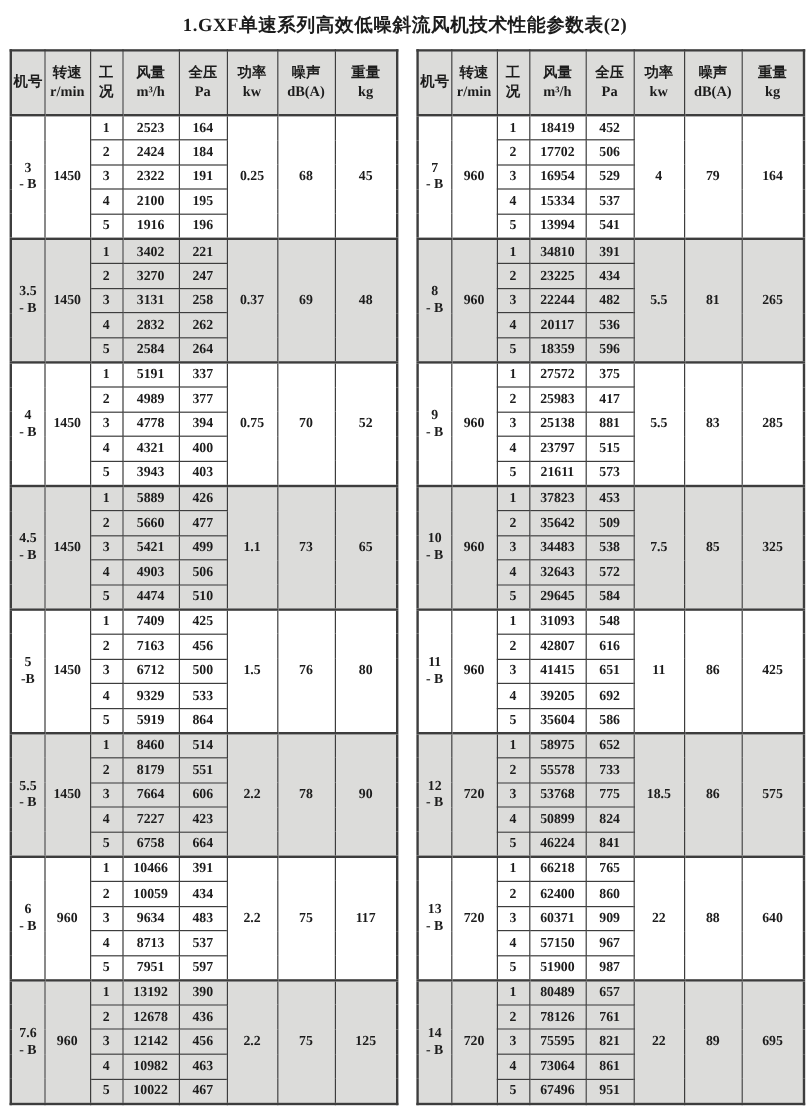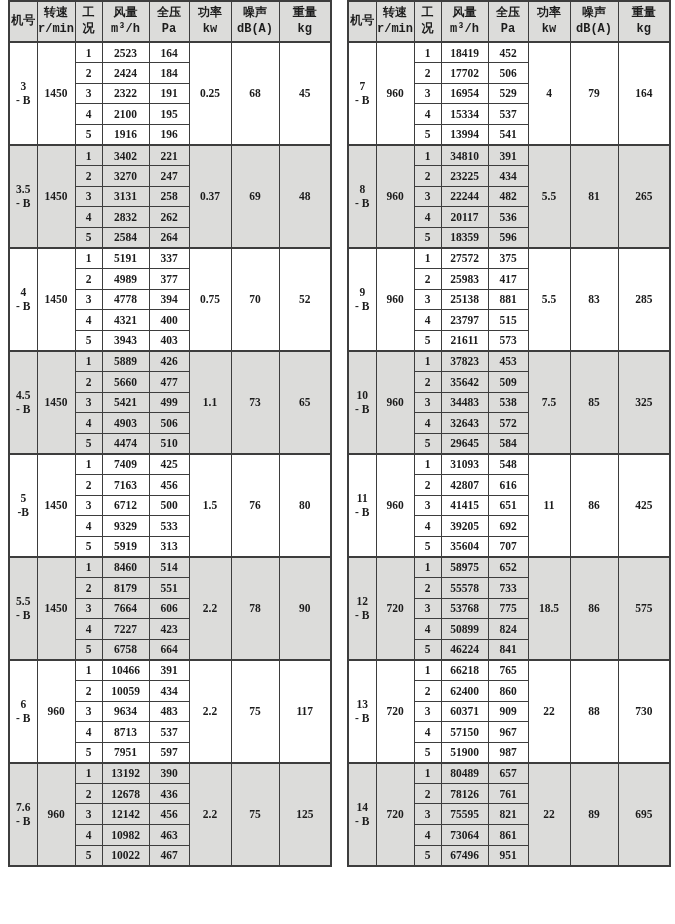--- a/index.html
+++ b/index.html
@@ -34,22 +34,21 @@
   table.spec th, table.spec td {
     border: 1px solid #3d3d3d;
     text-align: center;
     vertical-align: middle;
     padding: 0;
     font-weight: bold;
     overflow: hidden;
     white-space: nowrap;
   }
   table.spec thead tr {
-    height: 41px;
-    font-family: Liberation Mono, monospace;
+    height: 54px;
   }
   table.spec thead th {
     font-size: 12px;
     background: #dcdcda;
     line-height: 1.3;
   }
   table.spec tbody tr {
     height: 20.6px;
   }
   table.spec tbody td {
@@ -62,20 +61,21 @@
     border-top: 2px solid #3d3d3d;
   }
   td.model-cell div {
     line-height: 1.25;
   }
 </style>
 </head>
 <body>
 
 <div class="page">
+  <h1 class="title">1.GXF单速系列高效低噪斜流风机技术性能参数表(2)</h1>
   <div class="tables">
     <table class="spec">
         <colgroup>
           <col style="width: 28px;">
           <col style="width: 38px;">
           <col style="width: 27px;">
           <col style="width: 47px;">
           <col style="width: 40px;">
           <col style="width: 42px;">
           <col style="width: 48px;">
@@ -273,21 +273,21 @@
             <td>500</td>
           </tr>
           <tr>
             <td>4</td>
             <td>9329</td>
             <td>533</td>
           </tr>
           <tr>
             <td>5</td>
             <td>5919</td>
-            <td>313</td>
+            <td>864</td>
           </tr>
           <tr class="shaded block-start">
             <td class="model-cell" rowspan="5">
               <div>5.5</div>
               <div>- B</div>
             </td>
             <td rowspan="5">1450</td>
             <td>1</td>
             <td>8460</td>
             <td>514</td>
@@ -586,21 +586,21 @@
             <td>651</td>
           </tr>
           <tr>
             <td>4</td>
             <td>39205</td>
             <td>692</td>
           </tr>
           <tr>
             <td>5</td>
             <td>35604</td>
-            <td>707</td>
+            <td>586</td>
           </tr>
           <tr class="shaded block-start">
             <td class="model-cell" rowspan="5">
               <div>12</div>
               <div>- B</div>
             </td>
             <td rowspan="5">720</td>
             <td>1</td>
             <td>58975</td>
             <td>652</td>
@@ -632,21 +632,21 @@
             <td class="model-cell" rowspan="5">
               <div>13</div>
               <div>- B</div>
             </td>
             <td rowspan="5">720</td>
             <td>1</td>
             <td>66218</td>
             <td>765</td>
             <td rowspan="5">22</td>
             <td rowspan="5">88</td>
-            <td rowspan="5">730</td>
+            <td rowspan="5">640</td>
           </tr>
           <tr>
             <td>2</td>
             <td>62400</td>
             <td>860</td>
           </tr>
           <tr>
             <td>3</td>
             <td>60371</td>
             <td>909</td>

